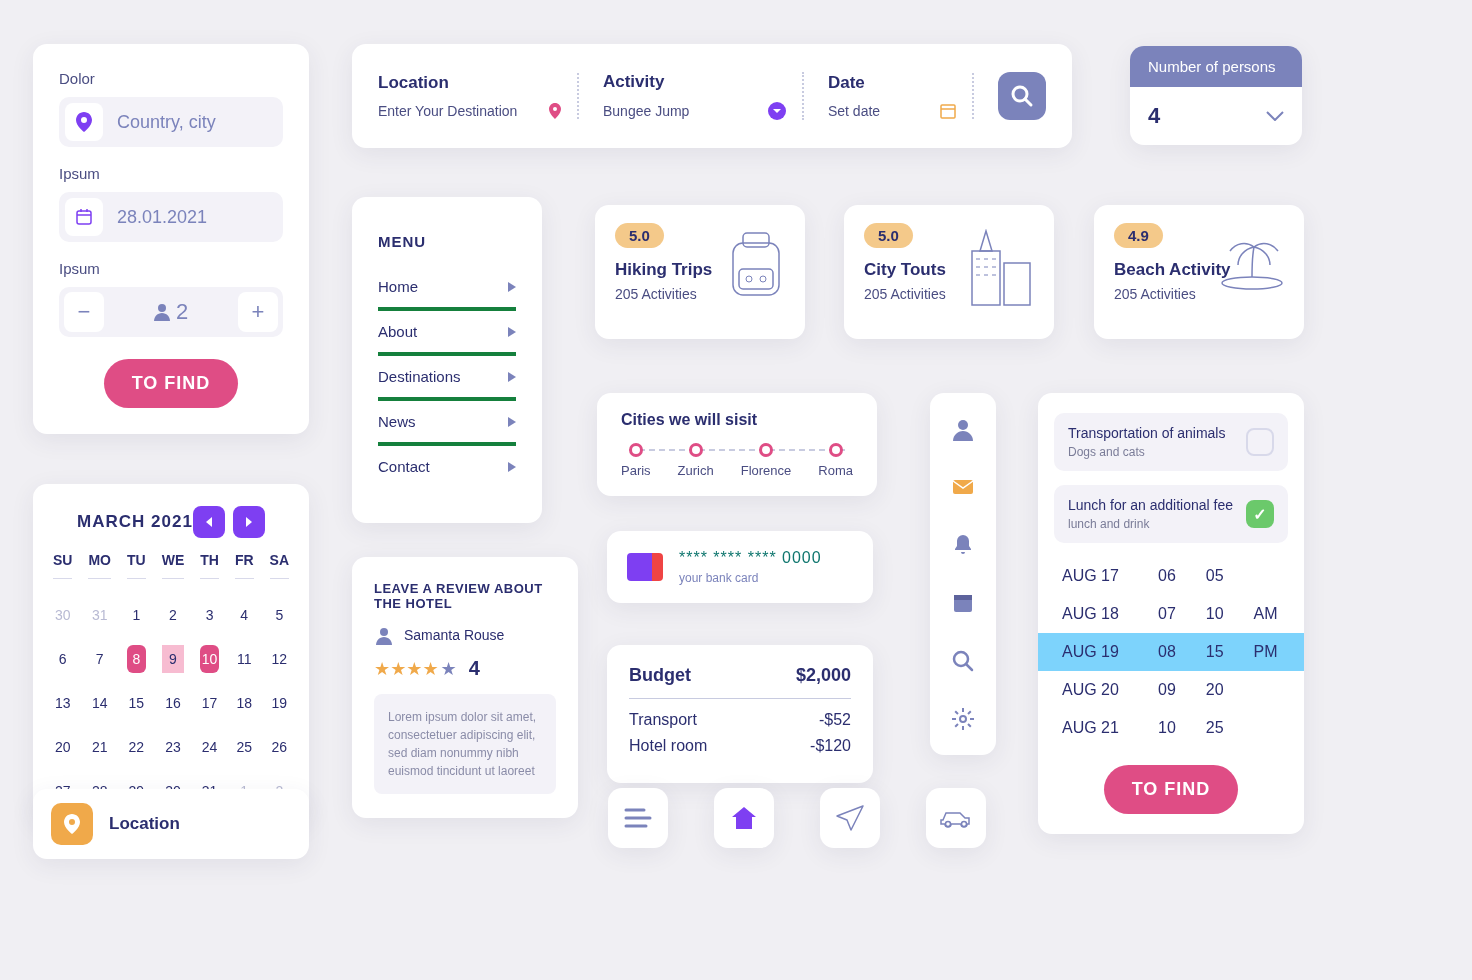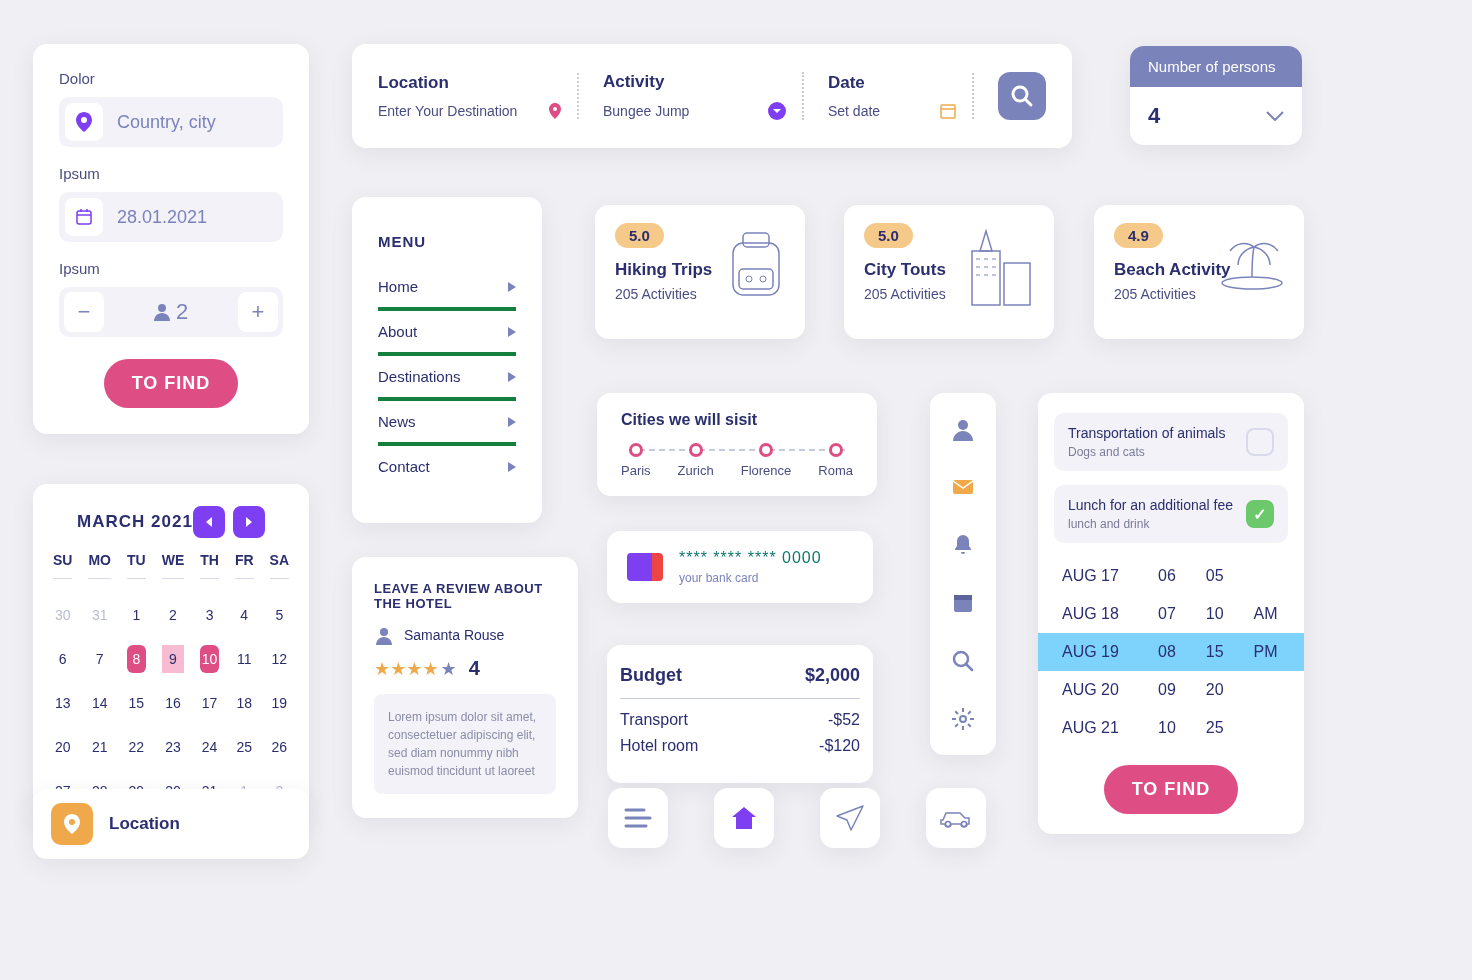--- a/index.html
+++ b/index.html
@@ -57,21 +57,21 @@
 #icol{position:absolute;left:930px;top:393px;width:66px;padding:24px 0;display:flex;flex-direction:column;align-items:center;gap:34px}
 .col-ic{width:24px;height:24px;cursor:pointer}
 
 
 #bank{position:absolute;left:607px;top:531px;width:266px;padding:18px 20px;display:flex;align-items:center;gap:16px}
 .cc{width:36px;height:28px;background:linear-gradient(90deg,#7e3ff2 70%,#ef4444 70%);border-radius:4px}
 .cc-num{font-size:16px;color:#0f766e;letter-spacing:1px}
 .cc-sub{font-size:12px;color:#7b83bb;margin-top:4px}
 
 
-#budget{position:absolute;left:607px;top:645px;width:266px;padding:20px 13px}
+#budget{position:absolute;left:607px;top:645px;width:266px;padding:20px 22px}
 .brow{display:flex;justify-content:space-between;font-size:16px;margin-bottom:8px}
 .brow.hd{font-weight:700;border-bottom:1px solid #c8cbe0;padding-bottom:12px;margin-bottom:12px;font-size:18px}
 
 
 .bico{position:absolute;top:788px;width:60px;height:60px;display:flex;align-items:center;justify-content:center;cursor:pointer}
 
 
 #cal{position:absolute;left:33px;top:484px;width:276px;padding:22px 20px 18px}
 .cal-hd{display:flex;justify-content:center;align-items:center;margin-bottom:14px}
 .cal-ttl{font-weight:700;font-size:17px;letter-spacing:1px}

